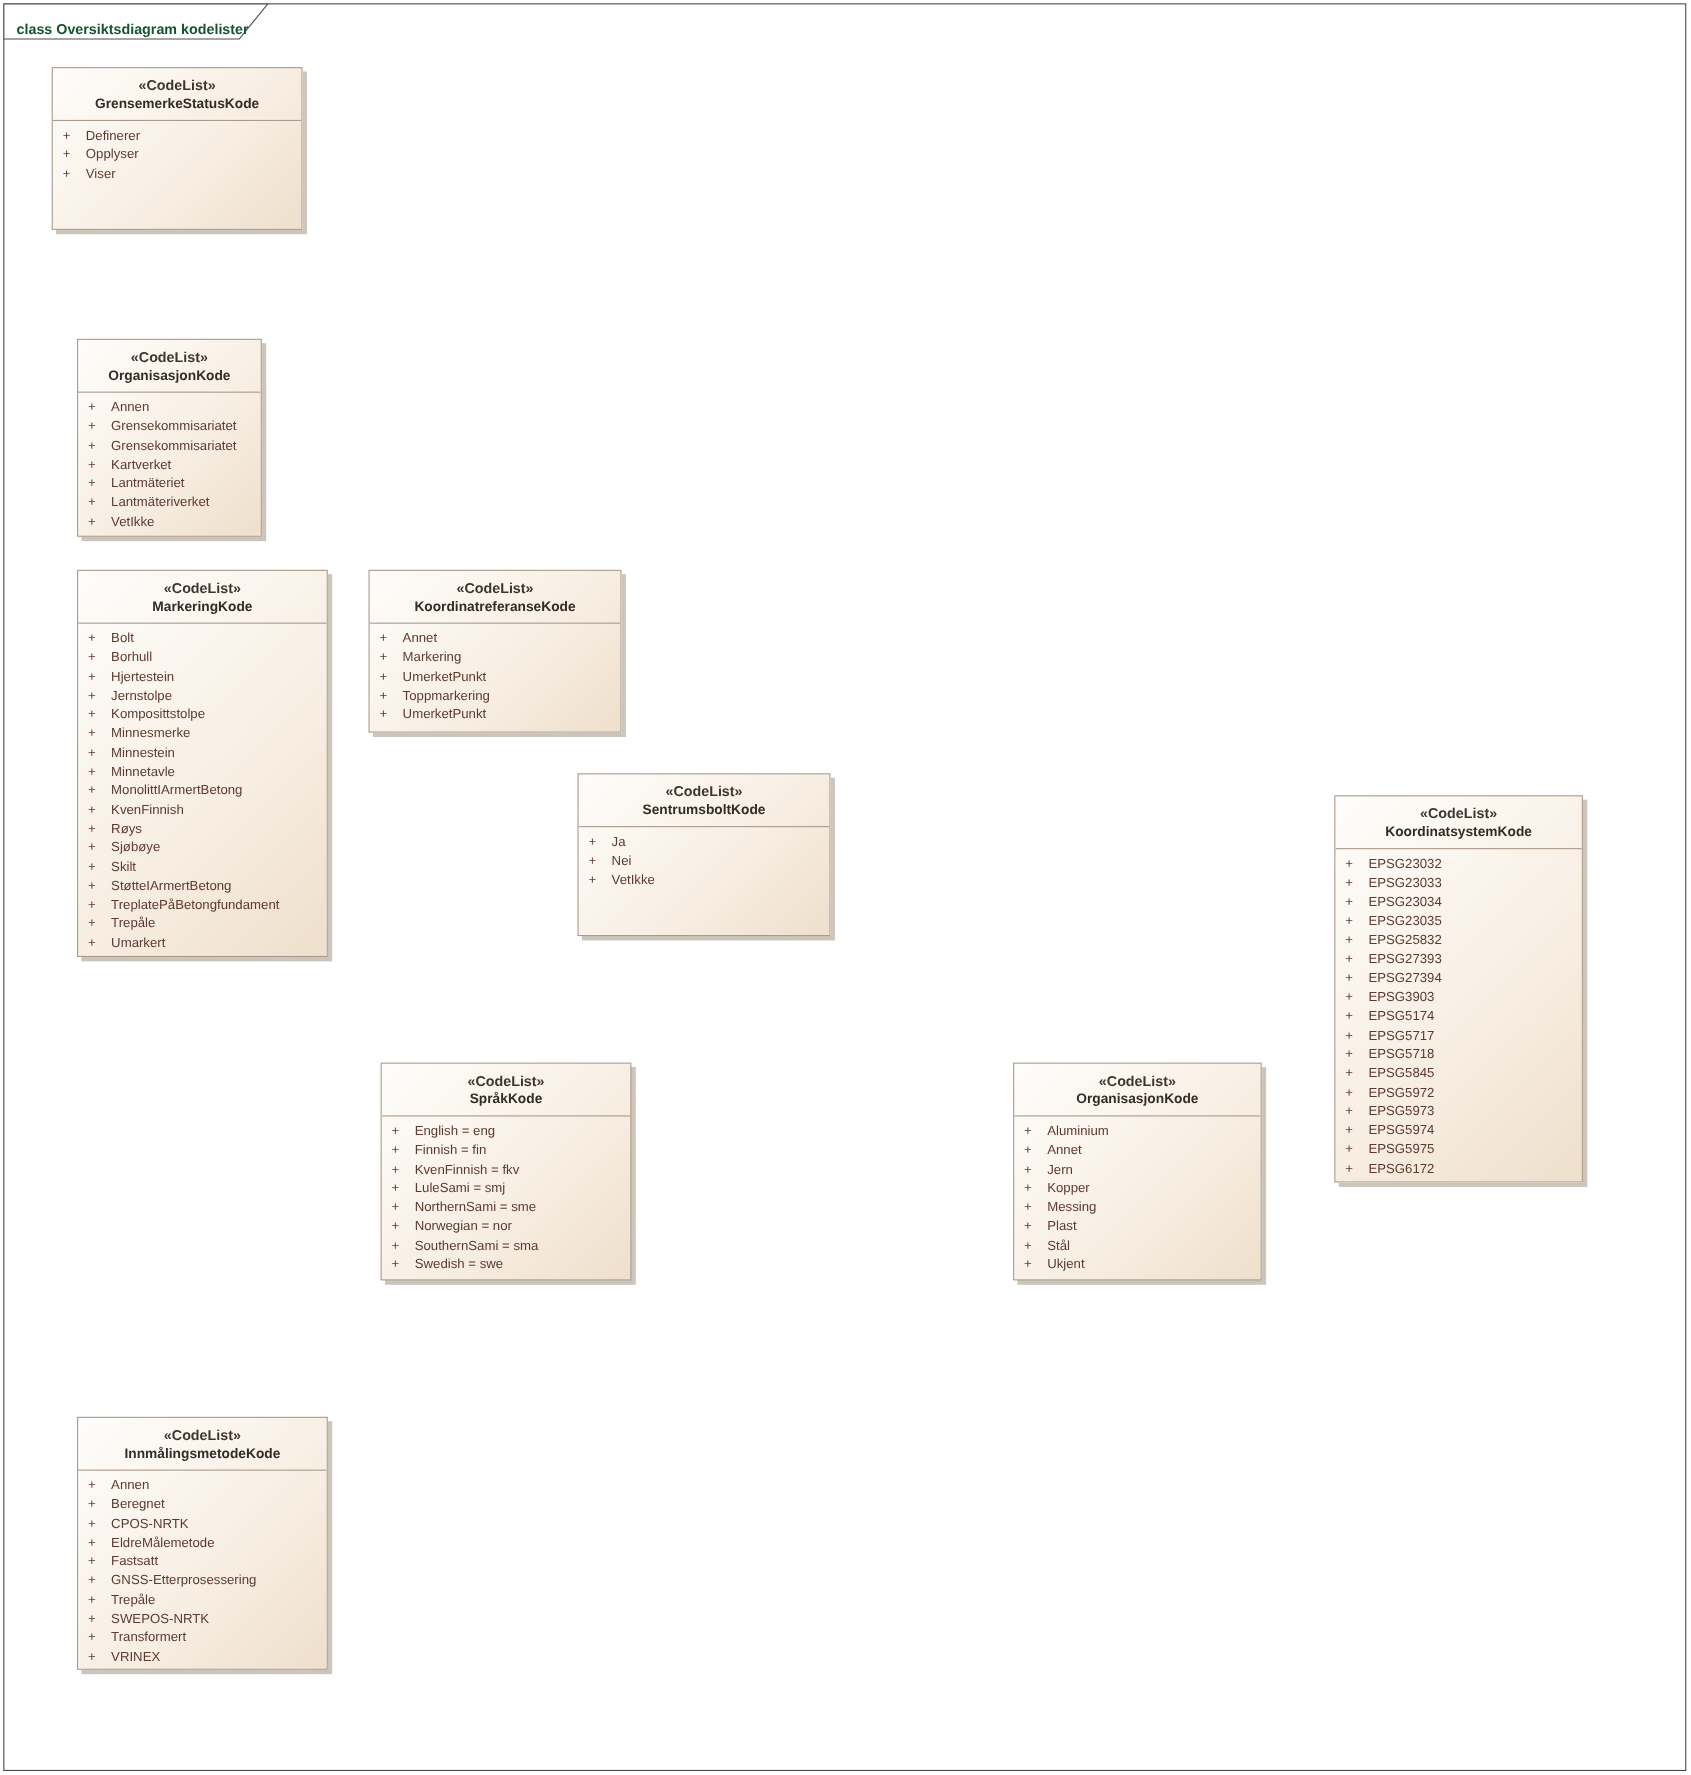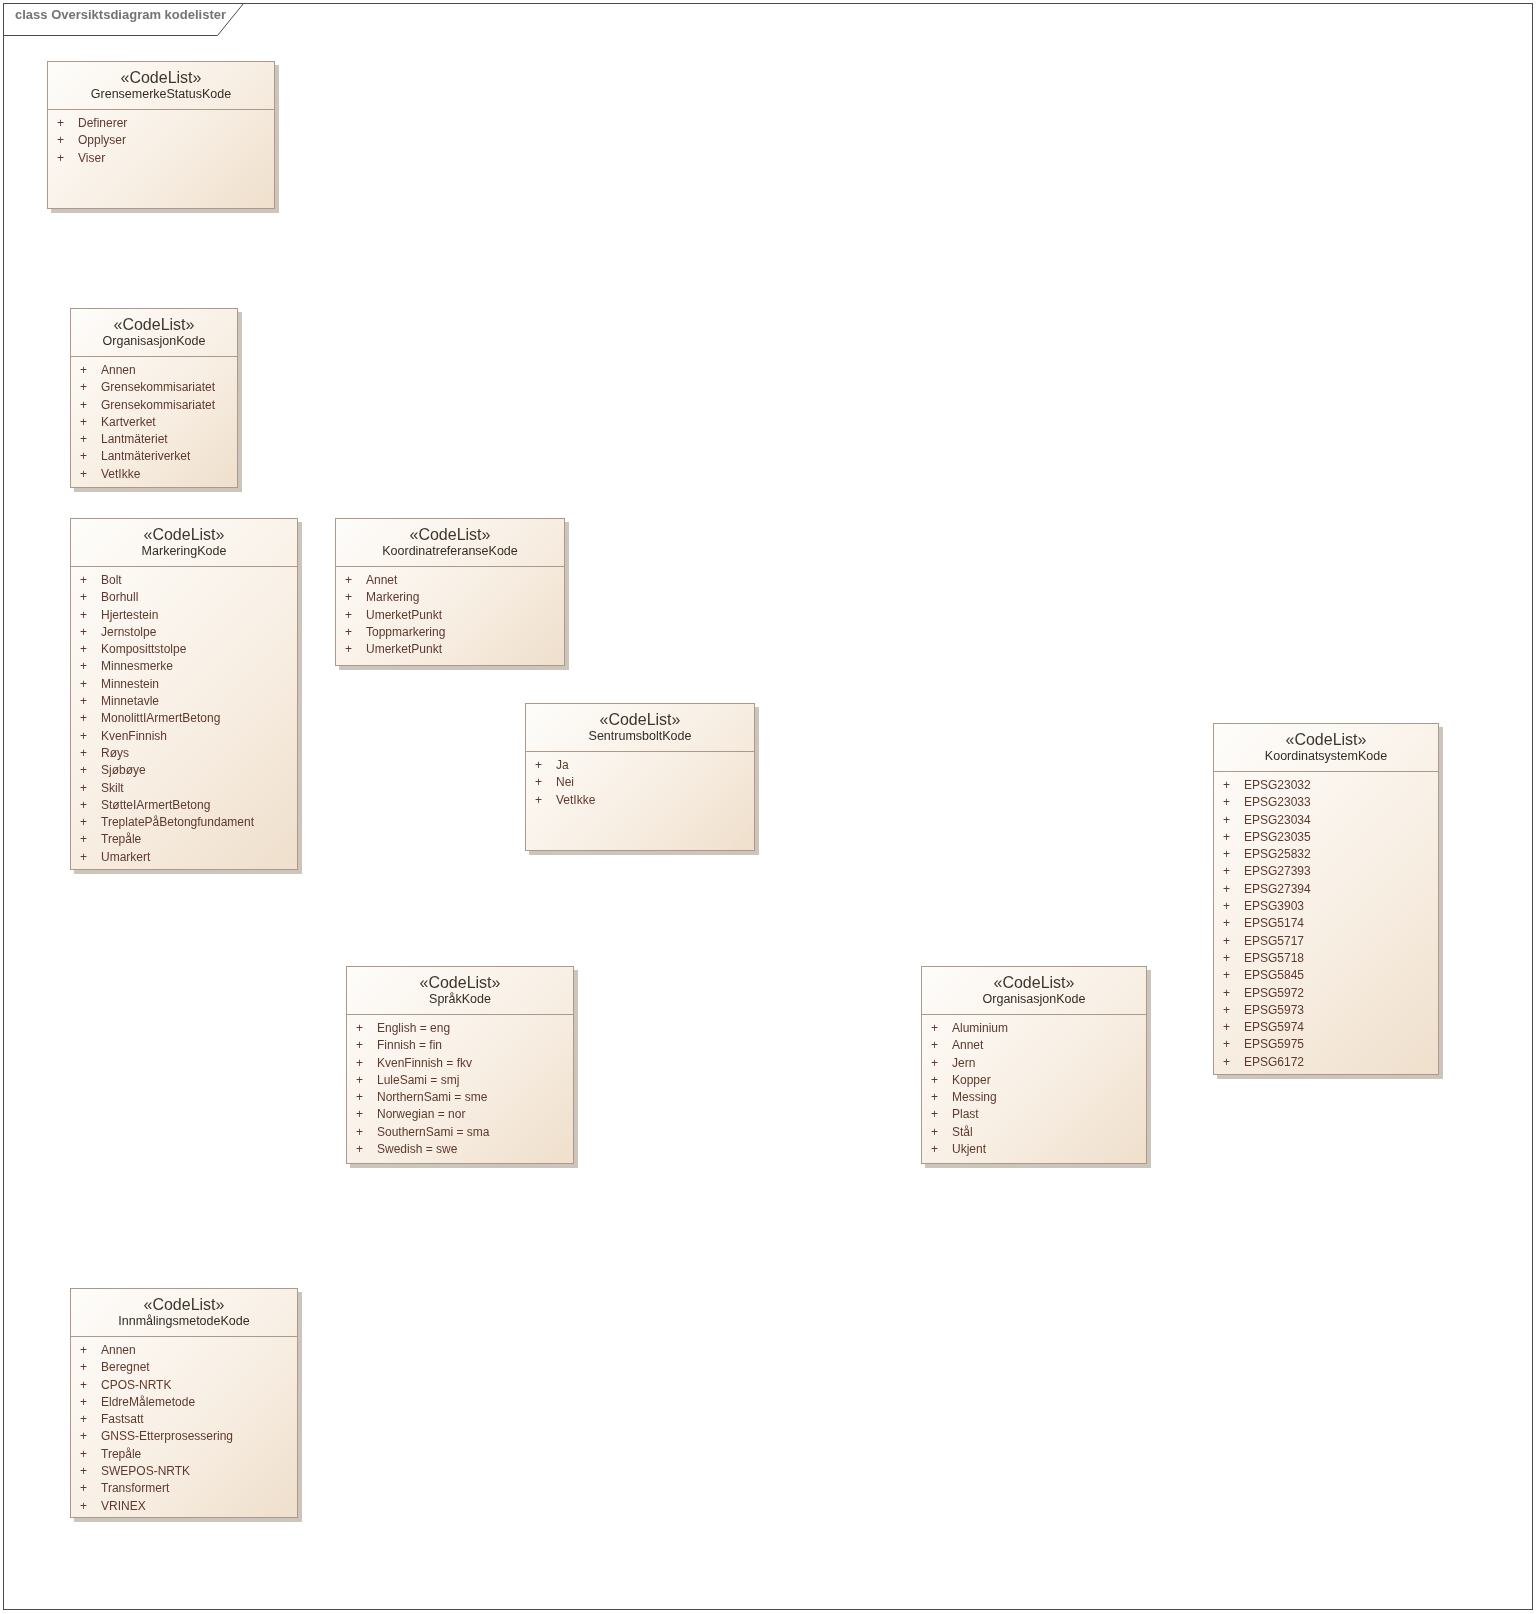--- a/index.html
+++ b/index.html
@@ -22,38 +22,38 @@
   .frame{
     position:absolute;left:3px;top:3px;right:4px;bottom:4px;
     border:1px solid var(--frame-border);
     background:#ffffff;
   }
   .frame-tab{
     position:absolute;left:3px;top:3px;width:252px;height:34px;
   }
   .frame-tab svg{display:block;}
   .tab-label{
-    position:absolute;left:12px;top:4px;
-    font-size:13px;font-weight:bold;color:#737373;white-space:nowrap;
+    position:absolute;left:12px;top:16px;
+    font-size:13px;font-weight:bold;color:#14532d;white-space:nowrap;
   }
   .uml-class{
     position:absolute;box-sizing:border-box;
     border:1px solid var(--box-border);
     background:linear-gradient(135deg,var(--box-fill-top) 0%,var(--box-fill-mid) 55%,var(--box-fill-bottom) 100%);
     box-shadow:4px 4px 0 var(--shadow);
     overflow:hidden;
   }
   .uml-head{
     text-align:center;padding:7px 4px 6px 4px;
   }
   .stereotype{
-    font-size:16px;line-height:17px;color:var(--stereotype-text);
+    font-size:13px;line-height:17px;color:var(--stereotype-text);font-weight:bold;
   }
   .class-name{
-    font-size:12.5px;line-height:17px;font-weight:normal;color:var(--class-name-text);
+    font-size:12.5px;line-height:17px;font-weight:bold;color:var(--class-name-text);
   }
   .uml-attrs{
     margin:0;padding:5px 0 0 0;list-style:none;
     border-top:1px solid var(--box-border);
   }
   .uml-attrs li{
     position:relative;padding-left:30px;line-height:17.3px;
     font-size:12px;color:var(--attribute-text);white-space:nowrap;
   }
   .uml-attrs .plus{

